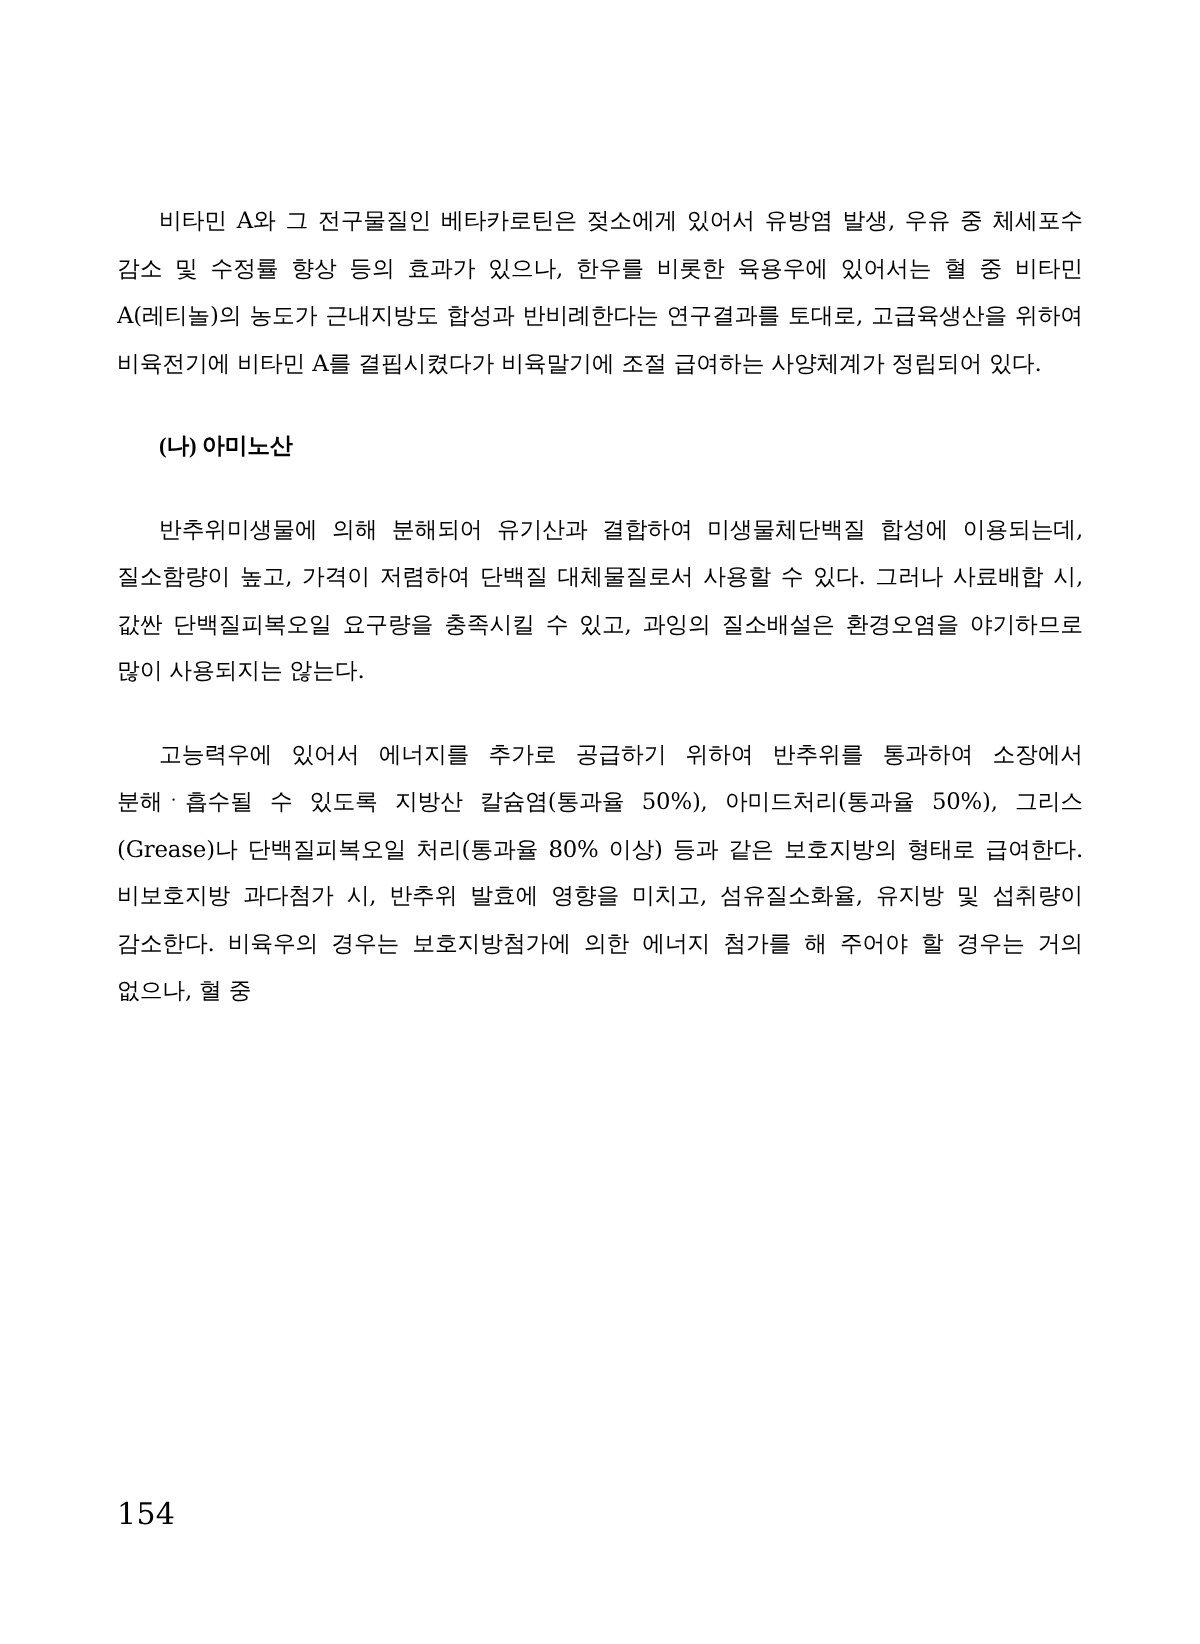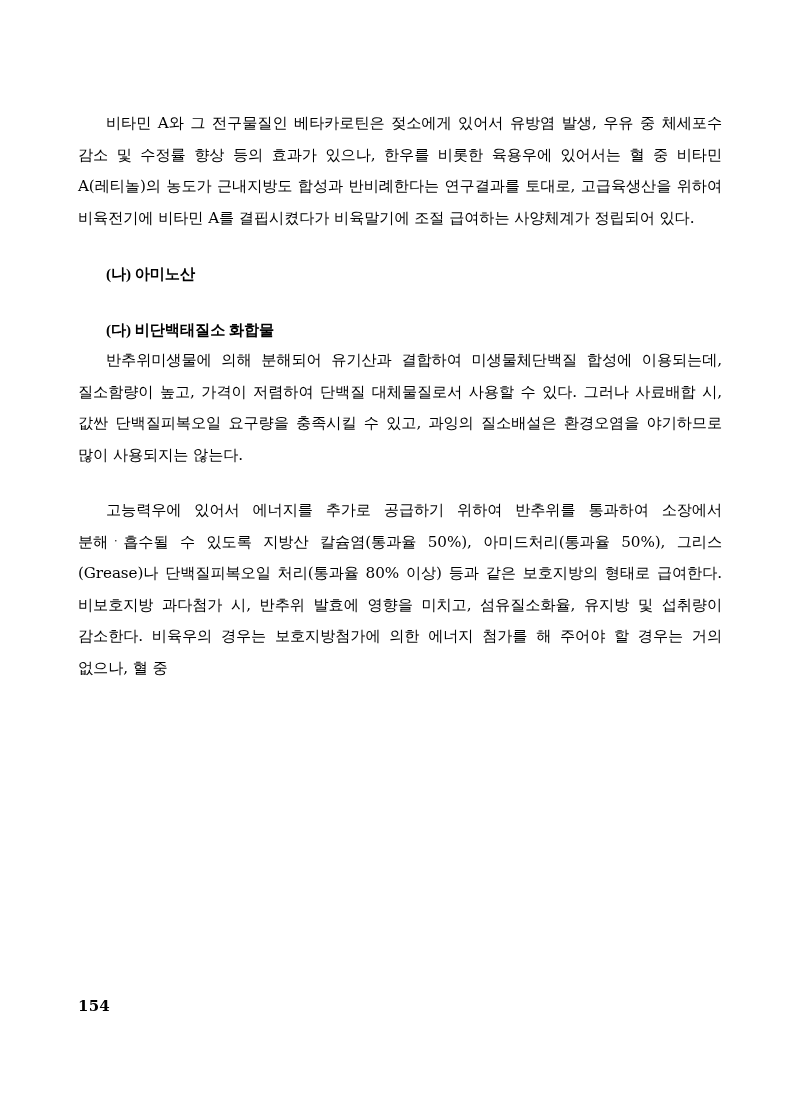--- a/index.html
+++ b/index.html
@@ -13,21 +13,21 @@
     height: 1096px;
     background: #ffffff;
     box-sizing: border-box;
     overflow: hidden;
     font-family: "DejaVu Serif", "Liberation Serif", serif;
     color: #000000;
   }
   .content {
     position: absolute;
     left: 78px;
-    top: 108px;
+    top: 132px;
     width: 644px;
   }
   p {
     margin: 0;
     font-size: 15.2px;
     line-height: 31.5px;
     text-align: justify;
     text-justify: inter-character;
     word-break: keep-all;
     letter-spacing: -0.1px;
@@ -44,41 +44,40 @@
     line-height: 31.5px;
     font-weight: bold;
     text-indent: 28px;
     letter-spacing: -0.1px;
     font-family: Liberation Serif, serif;
   }
   .page-number {
     position: absolute;
     left: 78px;
     top: 997px;
-    font-size: 15px;
-    font-weight: bold;
+    font-size: 20px;
+    font-weight: normal;
     font-family: "DejaVu Serif", "Liberation Serif", serif;
     letter-spacing: 0.2px;
   }
 </style>
 </head>
 <body>
 
 <div class="page">
   <div class="content">
 
     <p class="indent">비타민 A와 그 전구물질인 베타카로틴은 젖소에게 있어서 유방염 발생, 우유 중 체세포수 감소 및 수정률 향상 등의 효과가 있으나, 한우를 비롯한 육용우에 있어서는 혈 중 비타민 A(레티놀)의 농도가 근내지방도 합성과 반비례한다는 연구결과를 토대로, 고급육생산을 위하여 비육전기에 비타민 A를 결핍시켰다가 비육말기에 조절 급여하는 사양체계가 정립되어 있다.</p>
 
     <div class="spacer-md"></div>
 
     <p class="heading">(나) 아미노산</p>
 
     <div class="spacer-md"></div>
 
-    <p class="heading">(다) 비단백태질소 화합물</p>
     <p class="indent">반추위미생물에 의해 분해되어 유기산과 결합하여 미생물체단백질 합성에 이용되는데, 질소함량이 높고, 가격이 저렴하여 단백질 대체물질로서 사용할 수 있다. 그러나 사료배합 시, 값싼 단백질피복오일 요구량을 충족시킬 수 있고, 과잉의 질소배설은 환경오염을 야기하므로 많이 사용되지는 않는다.</p>
 
     <div class="spacer-md"></div>
 
     <p class="indent">고능력우에 있어서 에너지를 추가로 공급하기 위하여 반추위를 통과하여 소장에서 분해ㆍ흡수될 수 있도록 지방산 칼슘염(통과율 50%), 아미드처리(통과율 50%), 그리스(Grease)나 단백질피복오일 처리(통과율 80% 이상) 등과 같은 보호지방의 형태로 급여한다. 비보호지방 과다첨가 시, 반추위 발효에 영향을 미치고, 섬유질소화율, 유지방 및 섭취량이 감소한다. 비육우의 경우는 보호지방첨가에 의한 에너지 첨가를 해 주어야 할 경우는 거의 없으나, 혈 중</p>
 
   </div>
 
   <div class="page-number">154</div>
 </div>

